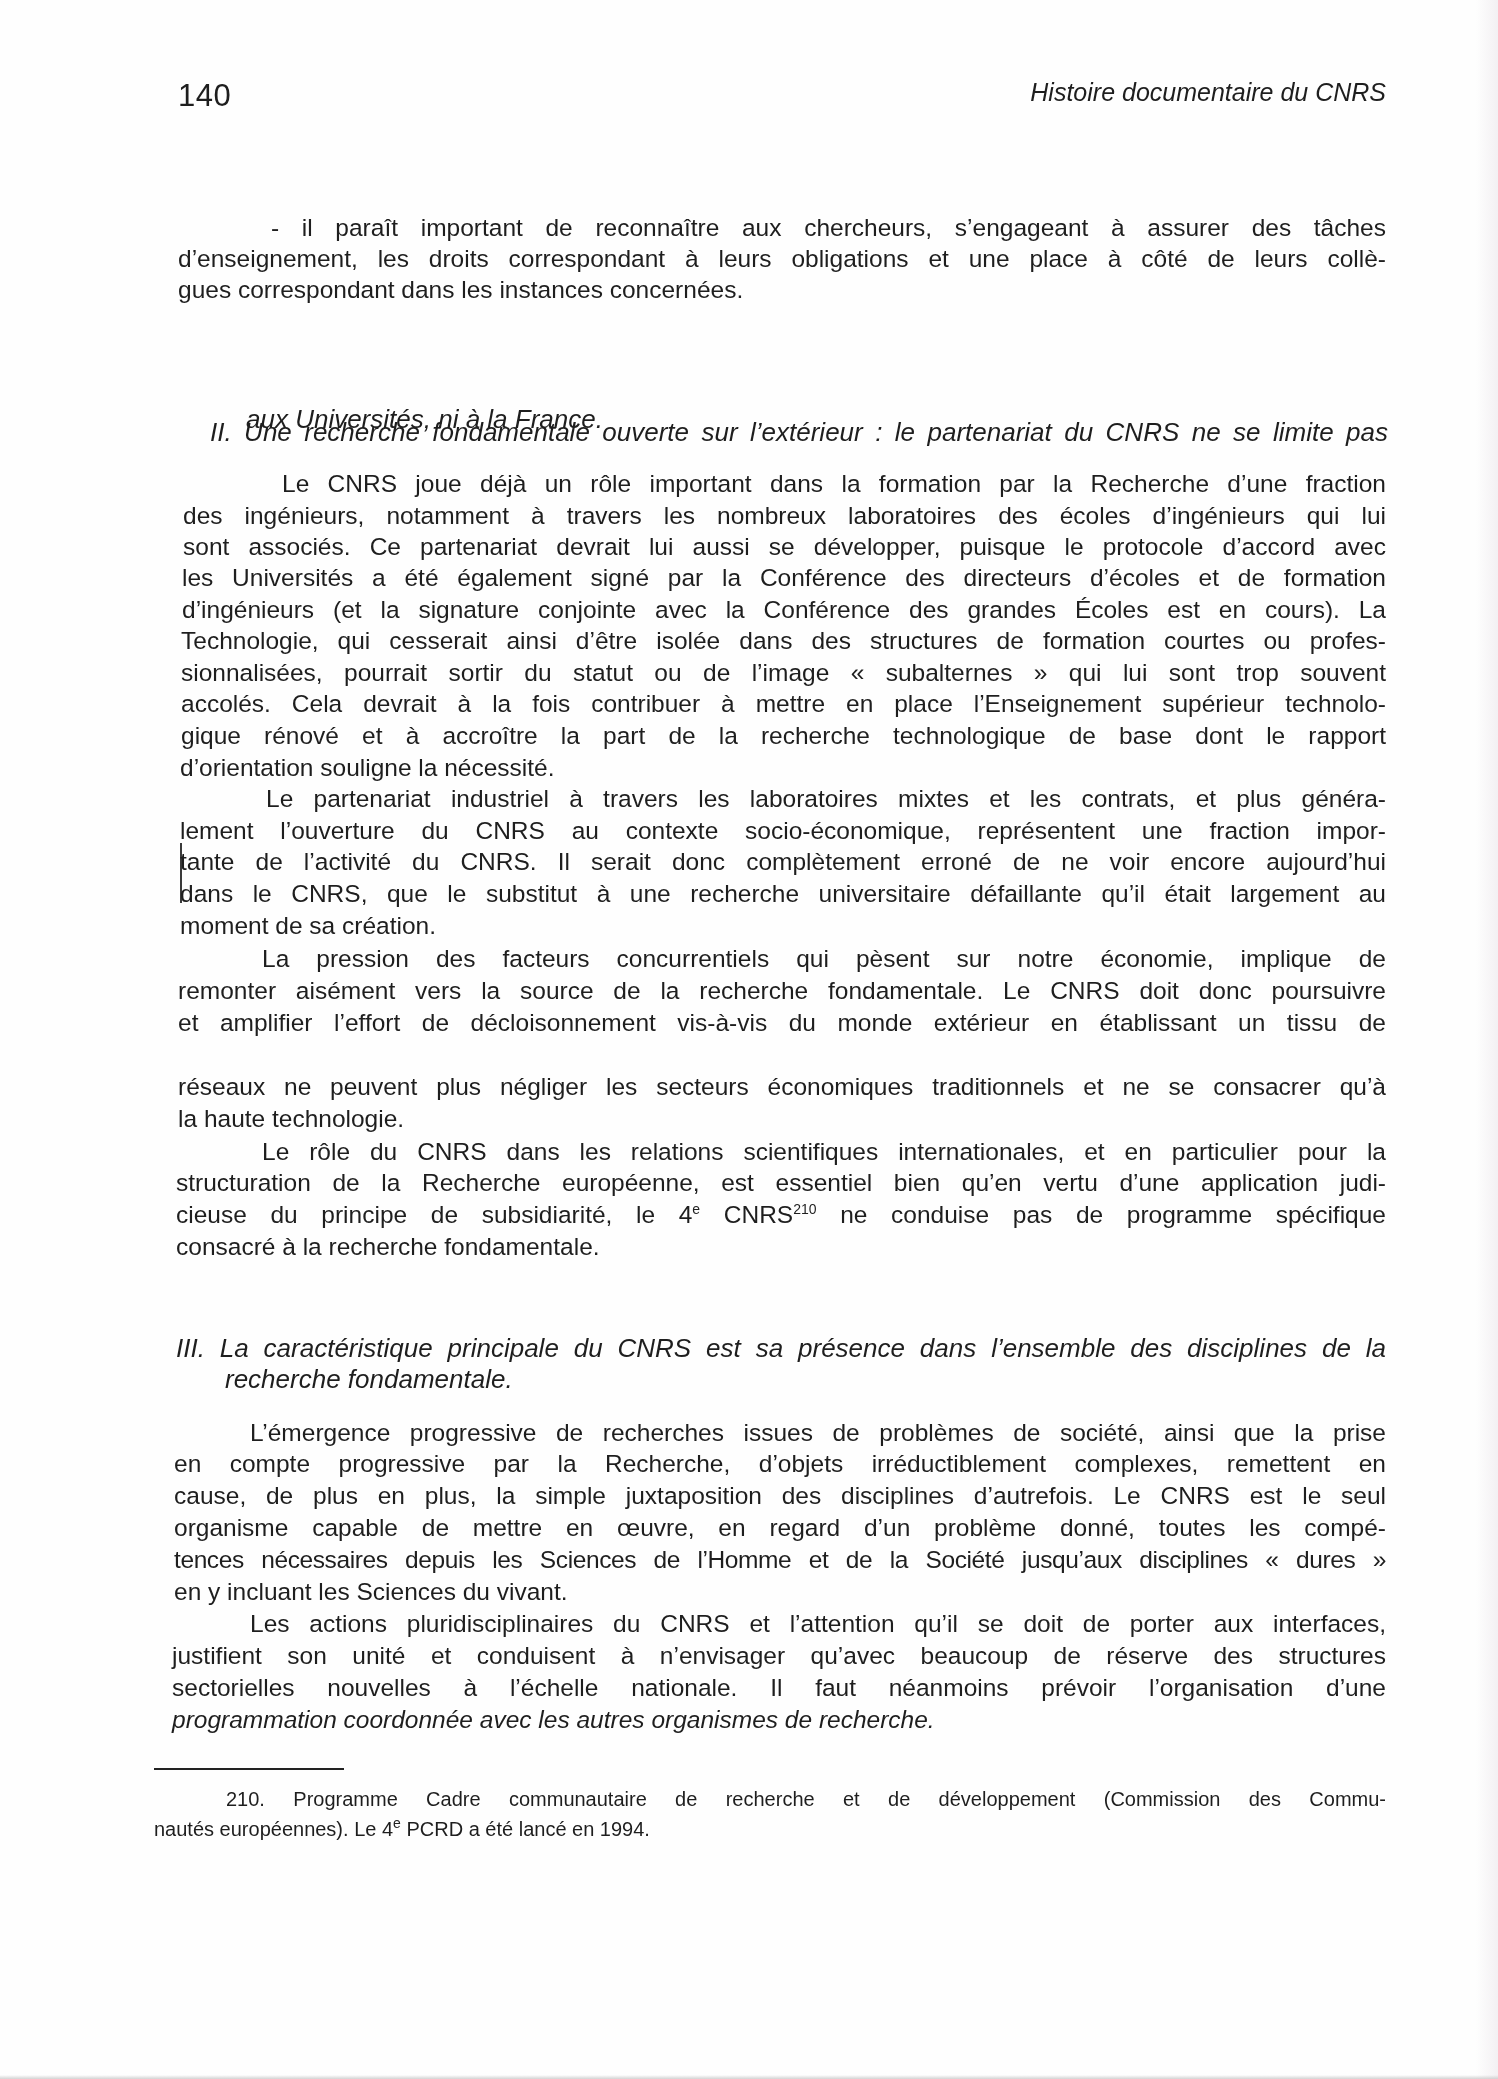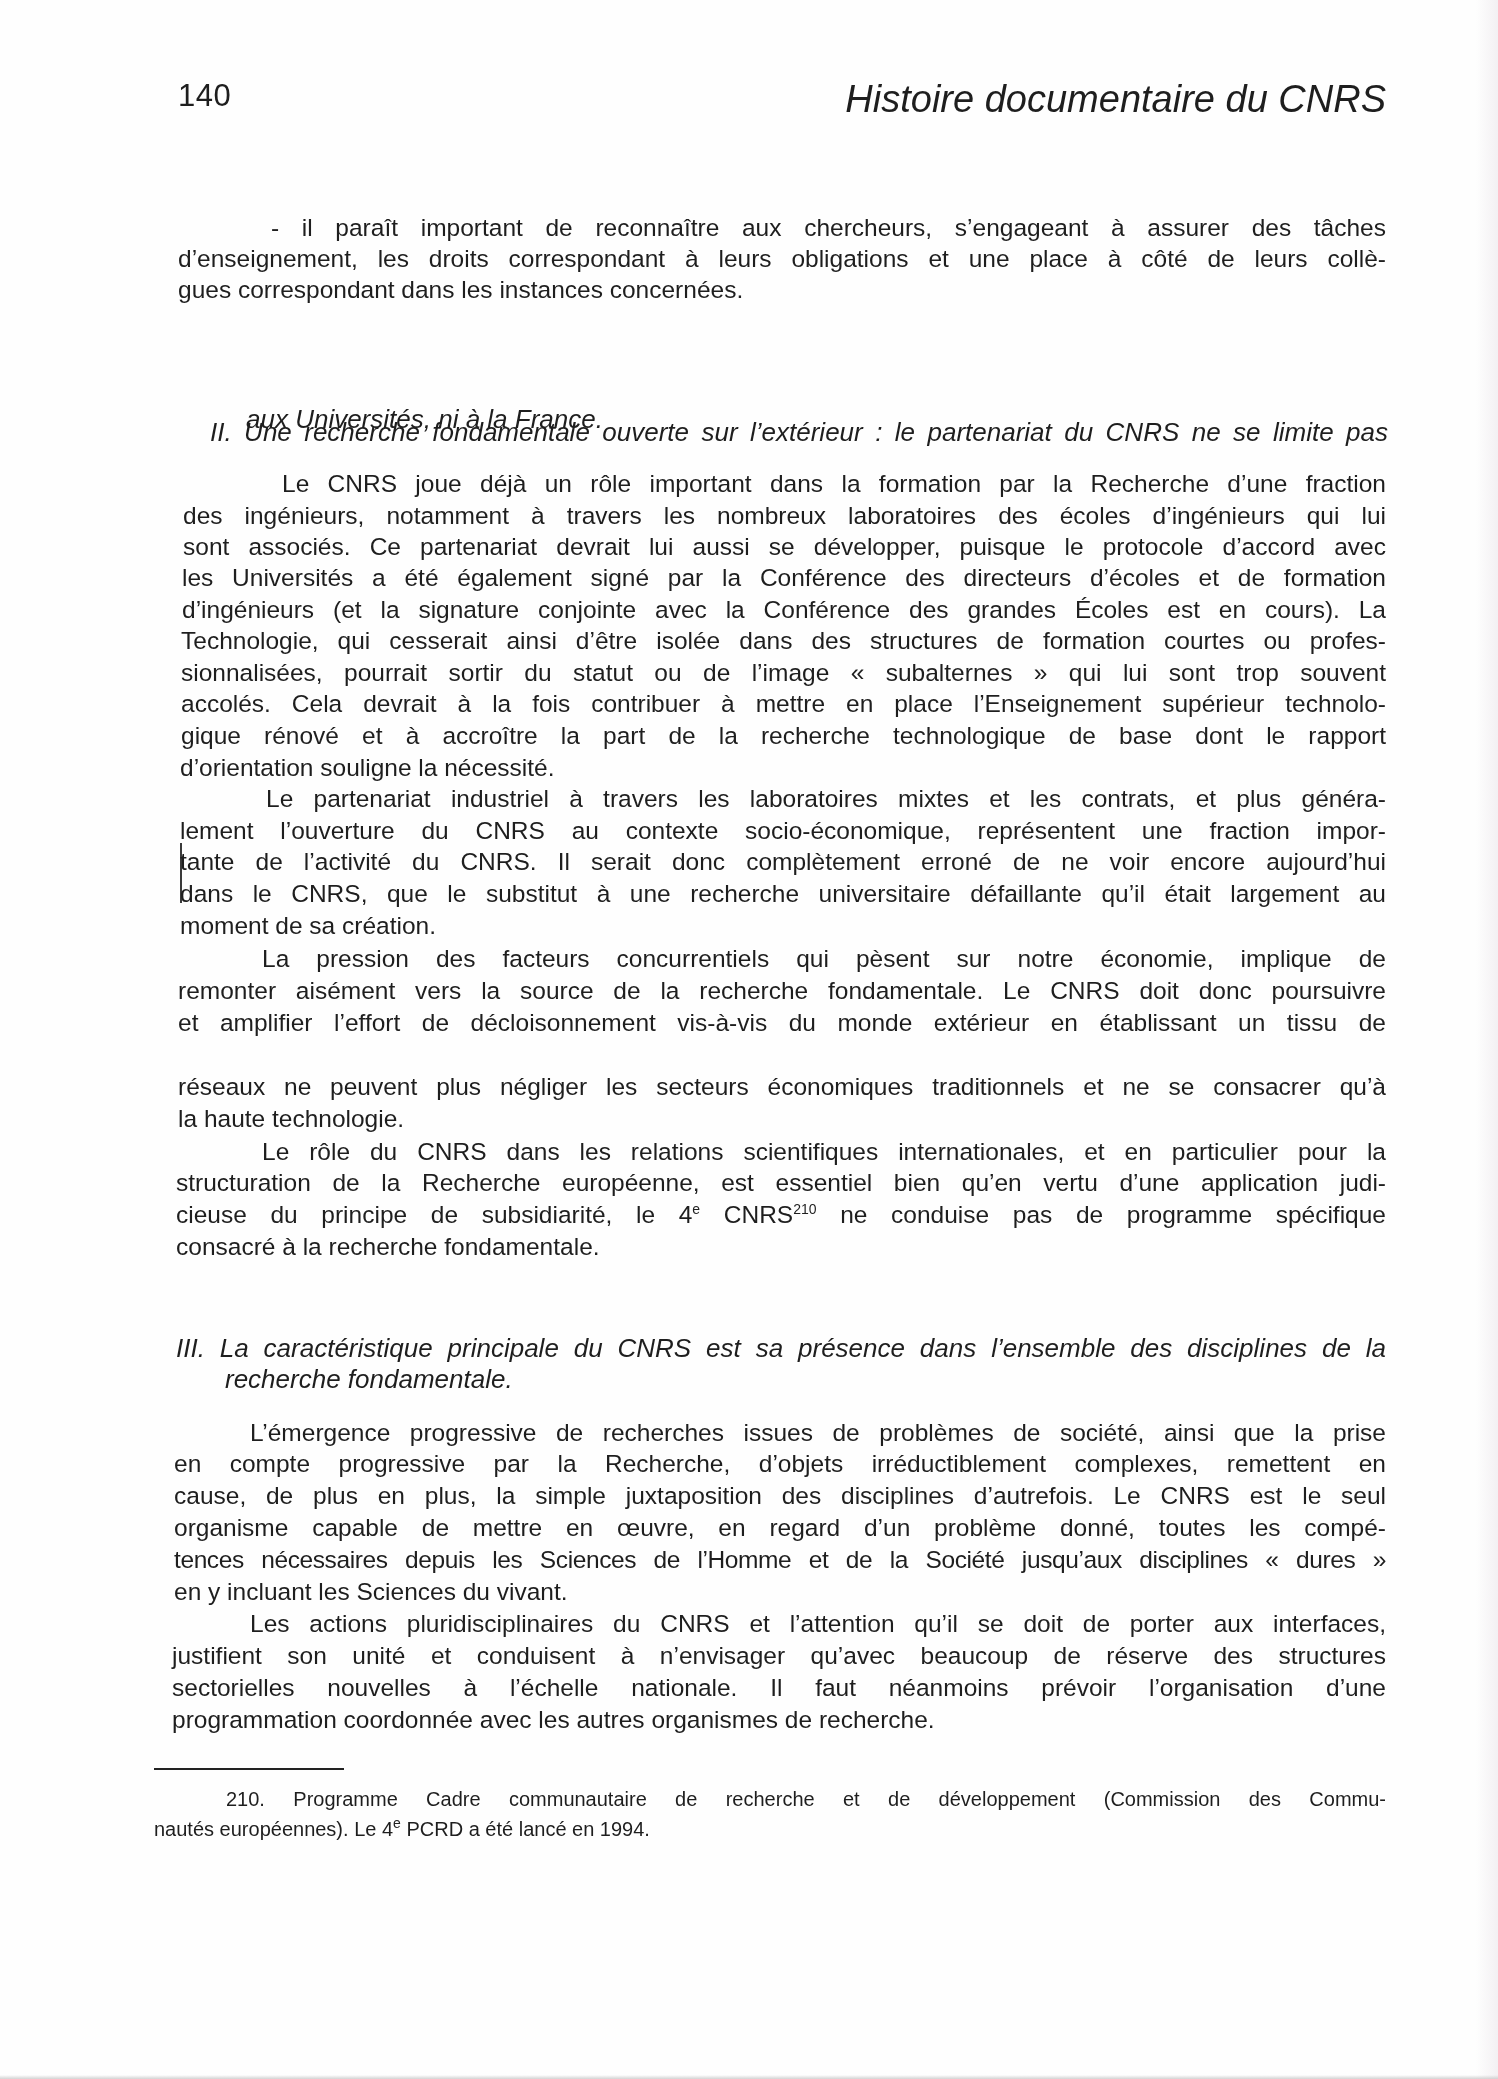--- a/index.html
+++ b/index.html
@@ -42,21 +42,21 @@
   }
   .page-number {
     position: absolute;
     left: 0; top: 0;
     font-size: 31px;
     letter-spacing: 0.5px;
   }
   .running-title {
     position: absolute;
     right: 0; top: 0;
-    font-size: 38px;
+    font-size: 25px;
     font-style: italic;
   }
   .line {
     position: absolute;
     white-space: nowrap;
     font-size: 24.5px;
     line-height: 31px;
   }
   .just {
     text-align: justify;
@@ -135,19 +135,19 @@
   <div class="line just" style="left:250px; top:1417px; width:1136px;">L’émergence progressive de recherches issues de problèmes de société, ainsi que la prise</div>
   <div class="line just" style="left:174px; top:1448px; width:1212px;">en compte progressive par la Recherche, d’objets irréductiblement complexes, remettent en</div>
   <div class="line just" style="left:174px; top:1480px; width:1212px;">cause, de plus en plus, la simple juxtaposition des disciplines d’autrefois. Le CNRS est le seul</div>
   <div class="line just" style="left:174px; top:1512px; width:1212px;">organisme capable de mettre en œuvre, en regard d’un problème donné, toutes les compé-</div>
   <div class="line just" style="left:174px; top:1544px; width:1212px; letter-spacing:-0.4px;">tences nécessaires depuis les Sciences de l’Homme et de la Société jusqu’aux disciplines « dures »</div>
   <div class="line" style="left:174px; top:1576px;">en y incluant les Sciences du vivant.</div>
 
   <div class="line just" style="left:250px; top:1608px; width:1136px;">Les actions pluridisciplinaires du CNRS et l’attention qu’il se doit de porter aux interfaces,</div>
   <div class="line just" style="left:172px; top:1640px; width:1214px;">justifient son unité et conduisent à n’envisager qu’avec beaucoup de réserve des structures</div>
   <div class="line just" style="left:172px; top:1672px; width:1214px;">sectorielles nouvelles à l’échelle nationale. Il faut néanmoins prévoir l’organisation d’une</div>
-  <div class="line" style="left:172px; top:1704px;">programmation coordonnée avec les autres organismes de recherche.</div>
+  <div class="line" style="left:172px; top:1704px;font-style:italic;">programmation coordonnée avec les autres organismes de recherche.</div>
 
   <div class="fn-rule"></div>
 
   <div class="line just footnote" style="left:226px; top:1784px; width:1160px;"><span>210.</span> <span>Programme Cadre communautaire de recherche et de développement (Commission des Commu-</span></div>
   <div class="line footnote" style="left:154px; top:1814px;"><span>nautés européennes). Le 4</span><sup>e</sup><span> PCRD a été lancé en 1994.</span></div>
 </div>
 
 </body></html>

